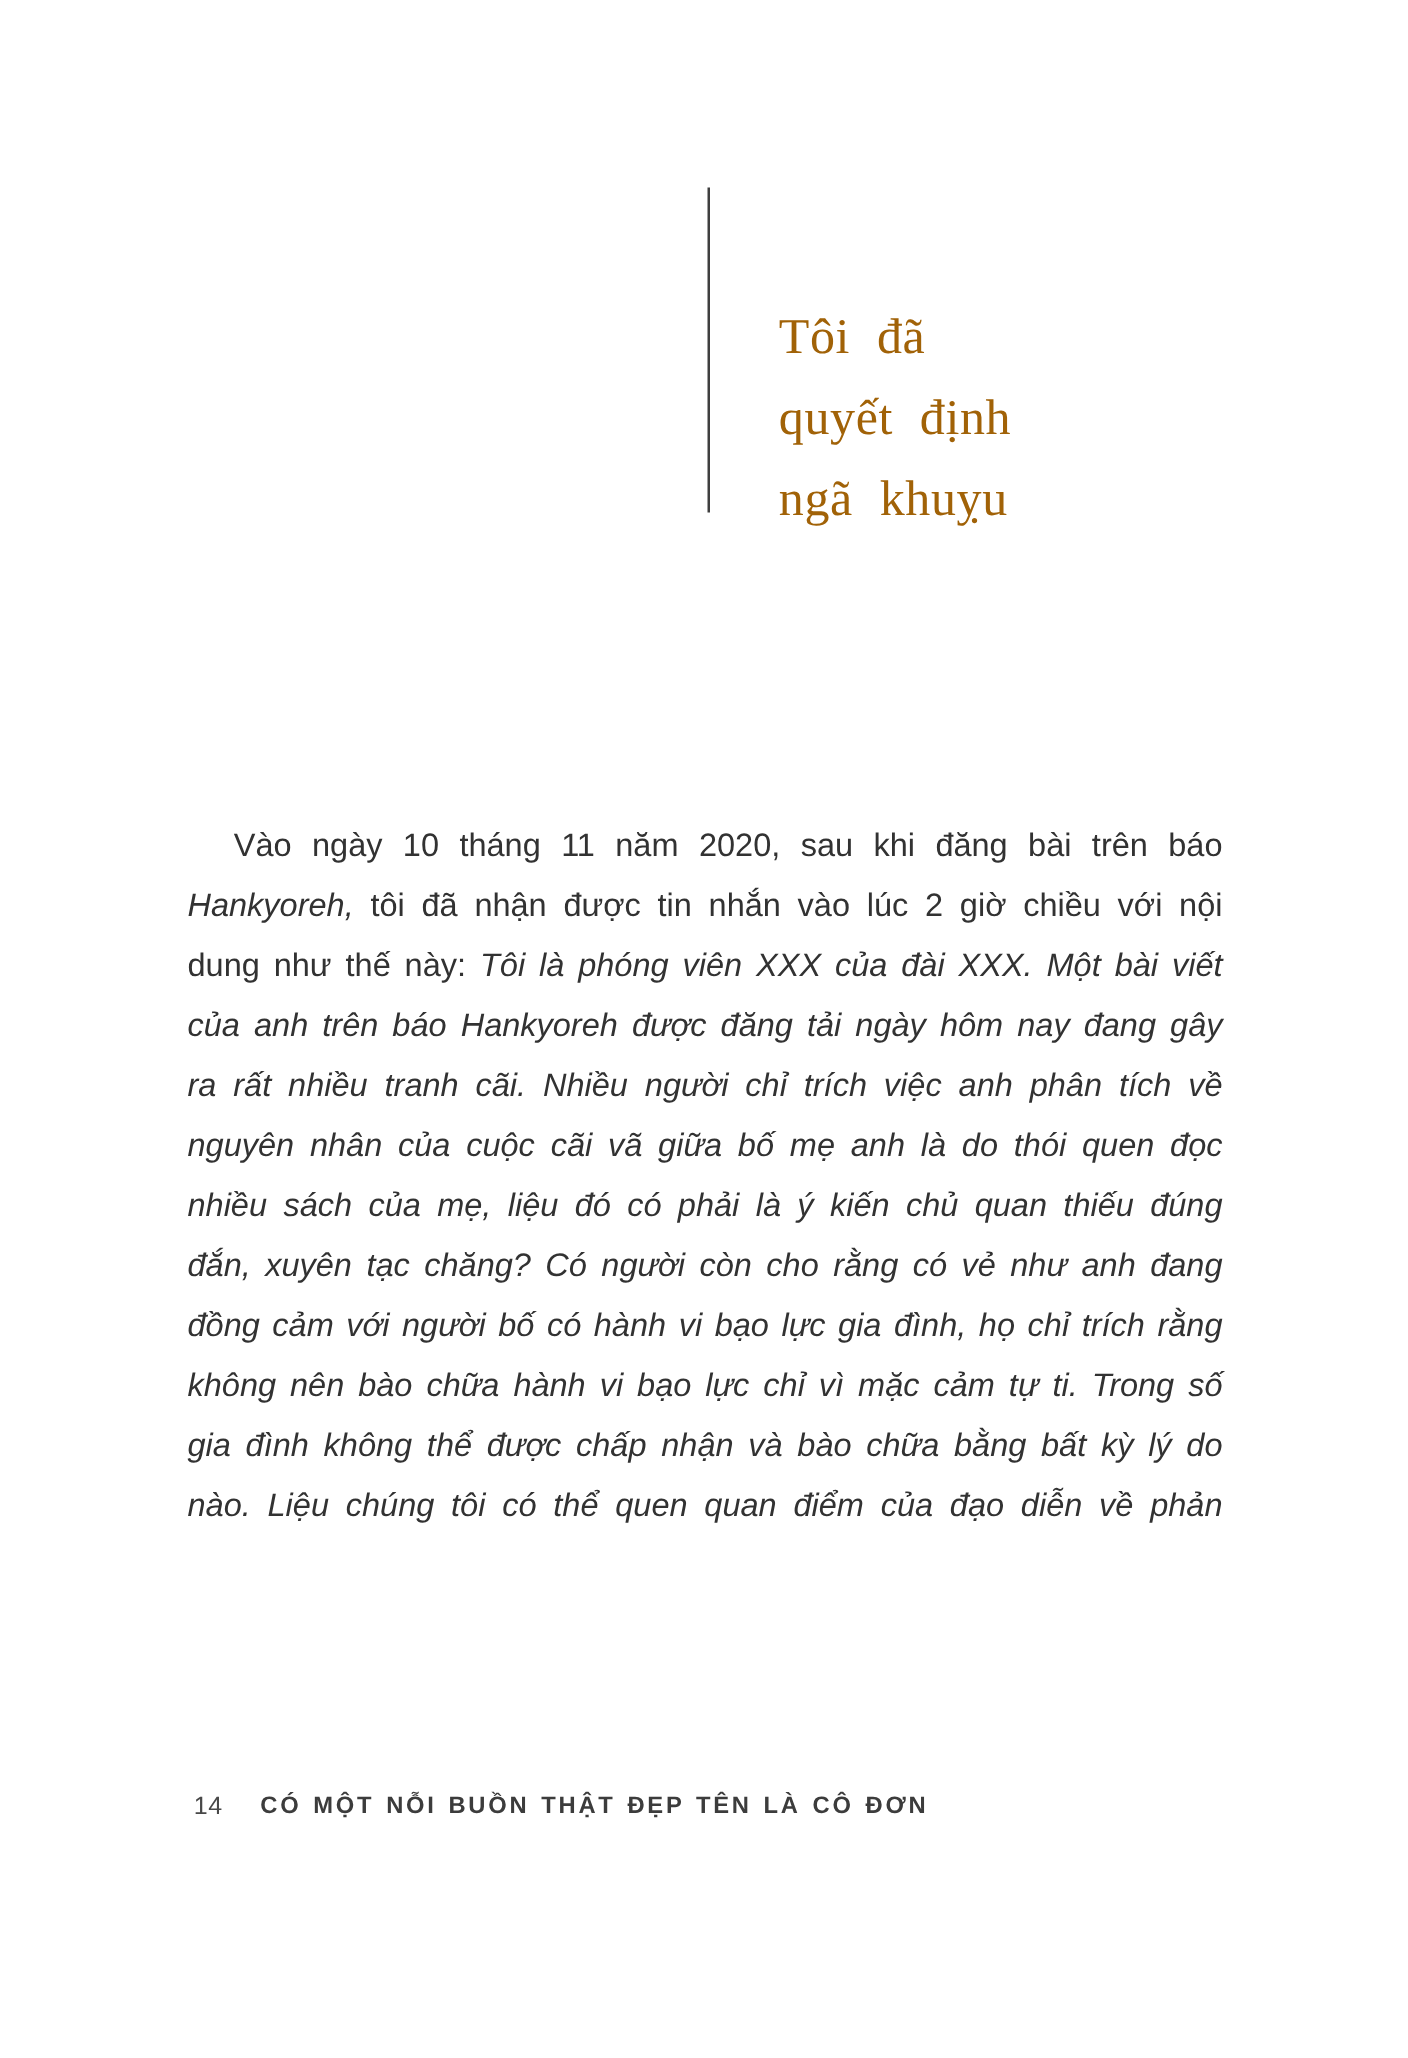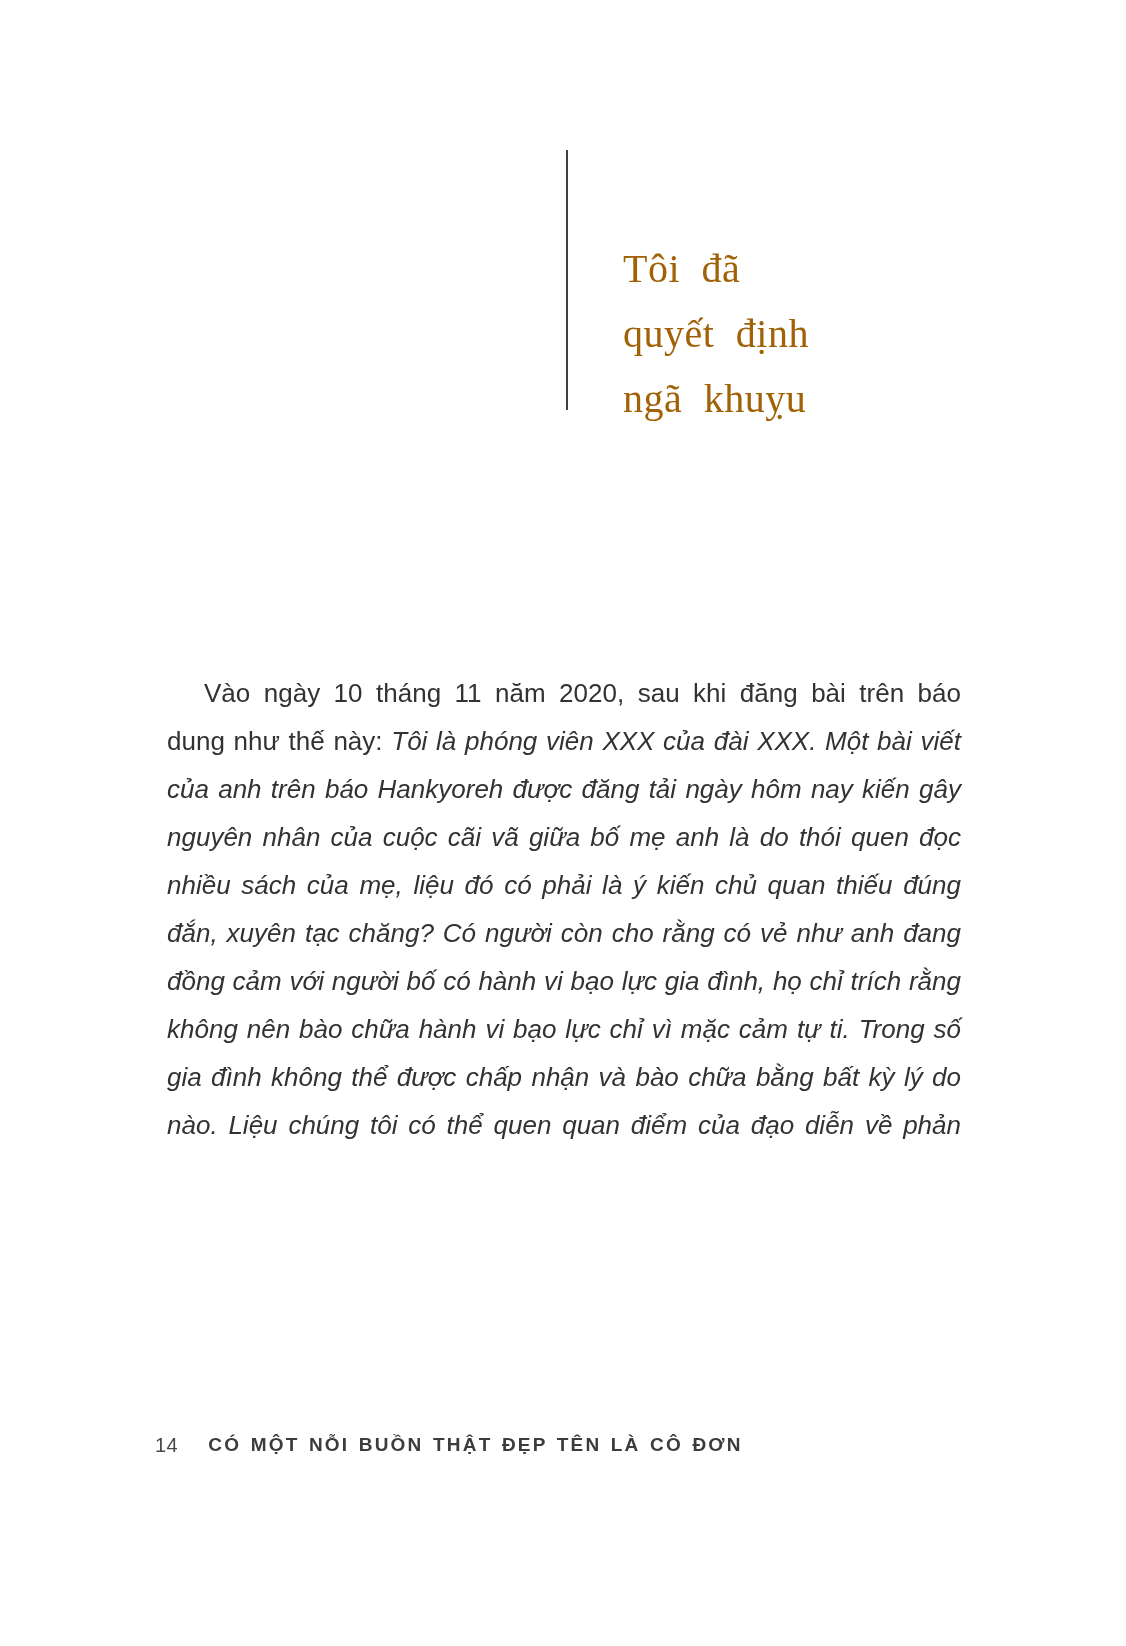--- a/index.html
+++ b/index.html
@@ -42,21 +42,21 @@
   
   .body-text {
     position: absolute;
     left: 150px;
     top: 652px;
     width: 828px;
     font-size: 26px;
     line-height: 48px;
     color: #323232;
   }
-  .paragraph { margin: 17px; }
+  .paragraph { margin: 0; }
   .paragraph + .paragraph { margin-top: 28px; }
   .body-line { width: 100%; }
   .body-line.justify {
     text-align: justify;
     text-align-last: justify;
   }
   .body-line.indent { text-indent: 37px; }
   .em { font-style: italic; }
 
   
@@ -92,22 +92,24 @@
 
   <div class="chapter-title">
     <div class="ct-line">Tôi đã</div>
     <div class="ct-line">quyết định</div>
     <div class="ct-line">ngã khuỵu</div>
   </div>
 
   <div class="body-text">
       <div class="paragraph">
         <div class="body-line justify indent"><span>Vào ngày 10 tháng 11 năm 2020, sau khi đăng bài trên báo</span></div>
+        <div class="body-line justify"><span class="em">Hankyoreh,</span><span> tôi đã nhận được tin nhắn vào lúc 2 giờ chiều với nội</span></div>
         <div class="body-line justify"><span>dung như thế này: </span><span class="em">Tôi là phóng viên XXX của đài XXX. Một bài viết</span></div>
-        <div class="body-line justify"><span class="em">của anh trên báo Hankyoreh được đăng tải ngày hôm nay kiến gây</span></div>
+        <div class="body-line justify"><span class="em">của anh trên báo Hankyoreh được đăng tải ngày hôm nay đang gây</span></div>
+        <div class="body-line justify"><span class="em">ra rất nhiều tranh cãi. Nhiều người chỉ trích việc anh phân tích về</span></div>
         <div class="body-line justify"><span class="em">nguyên nhân của cuộc cãi vã giữa bố mẹ anh là do thói quen đọc</span></div>
         <div class="body-line justify"><span class="em">nhiều sách của mẹ, liệu đó có phải là ý kiến chủ quan thiếu đúng</span></div>
         <div class="body-line justify"><span class="em">đắn, xuyên tạc chăng? Có người còn cho rằng có vẻ như anh đang</span></div>
         <div class="body-line justify"><span class="em">đồng cảm với người bố có hành vi bạo lực gia đình, họ chỉ trích rằng</span></div>
         <div class="body-line justify"><span class="em">không nên bào chữa hành vi bạo lực chỉ vì mặc cảm tự ti. Trong số</span></div>
         <div class="body-line justify"><span class="em">gia đình không thể được chấp nhận và bào chữa bằng bất kỳ lý do</span></div>
         <div class="body-line justify"><span class="em">nào. Liệu chúng tôi có thể quen quan điểm của đạo diễn về phản</span></div>
       </div>
     </div>
 

